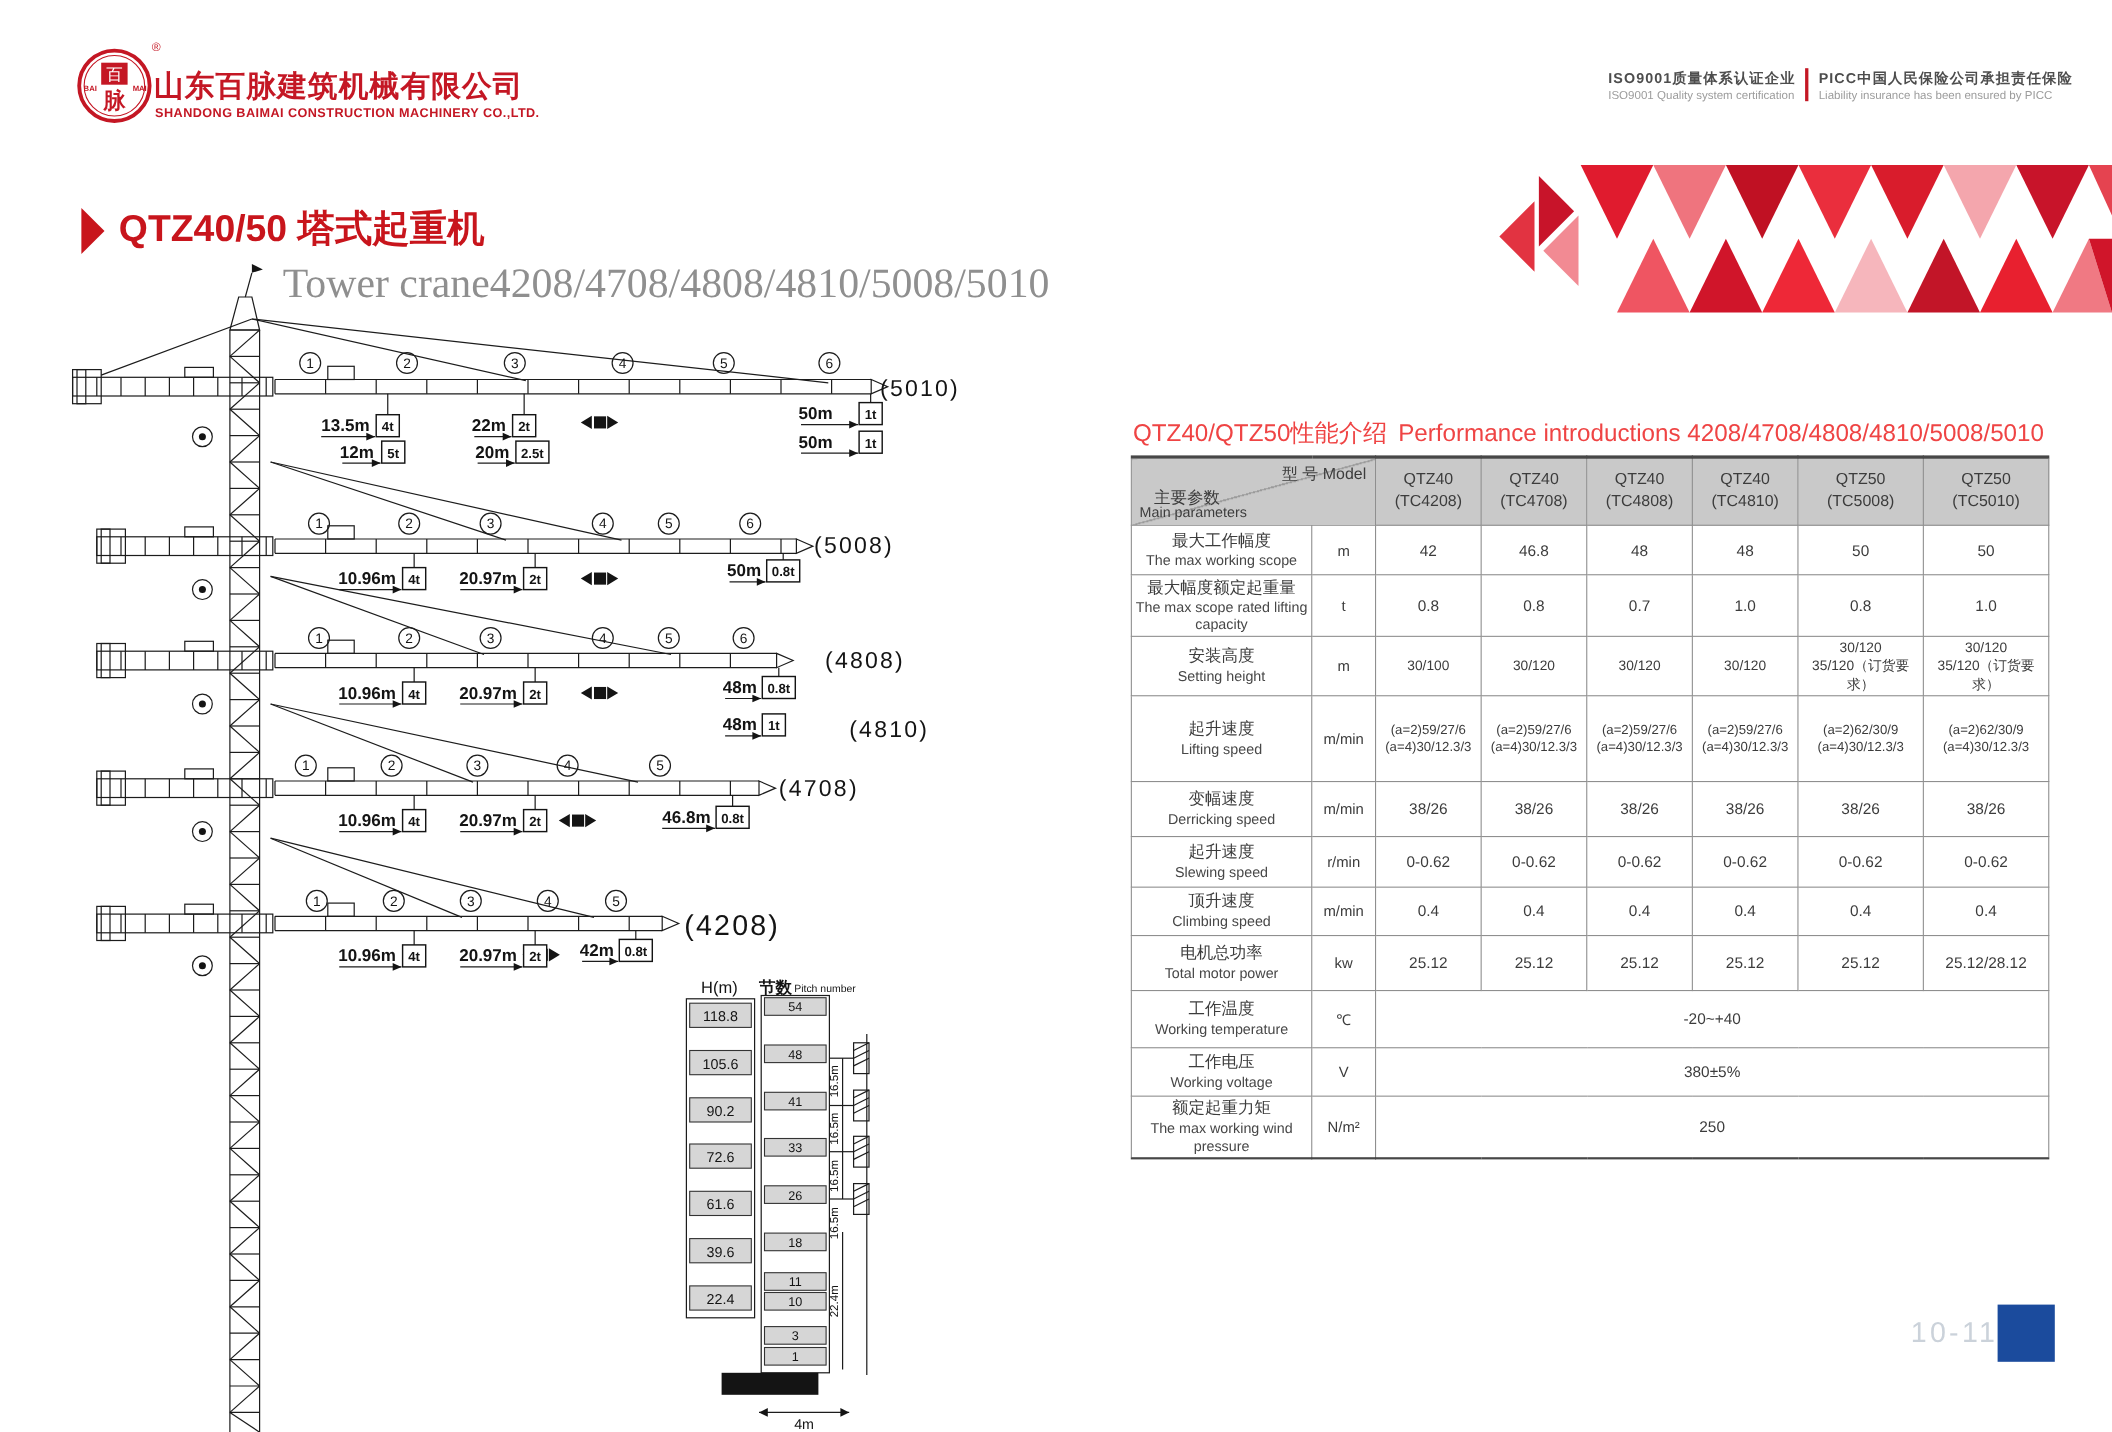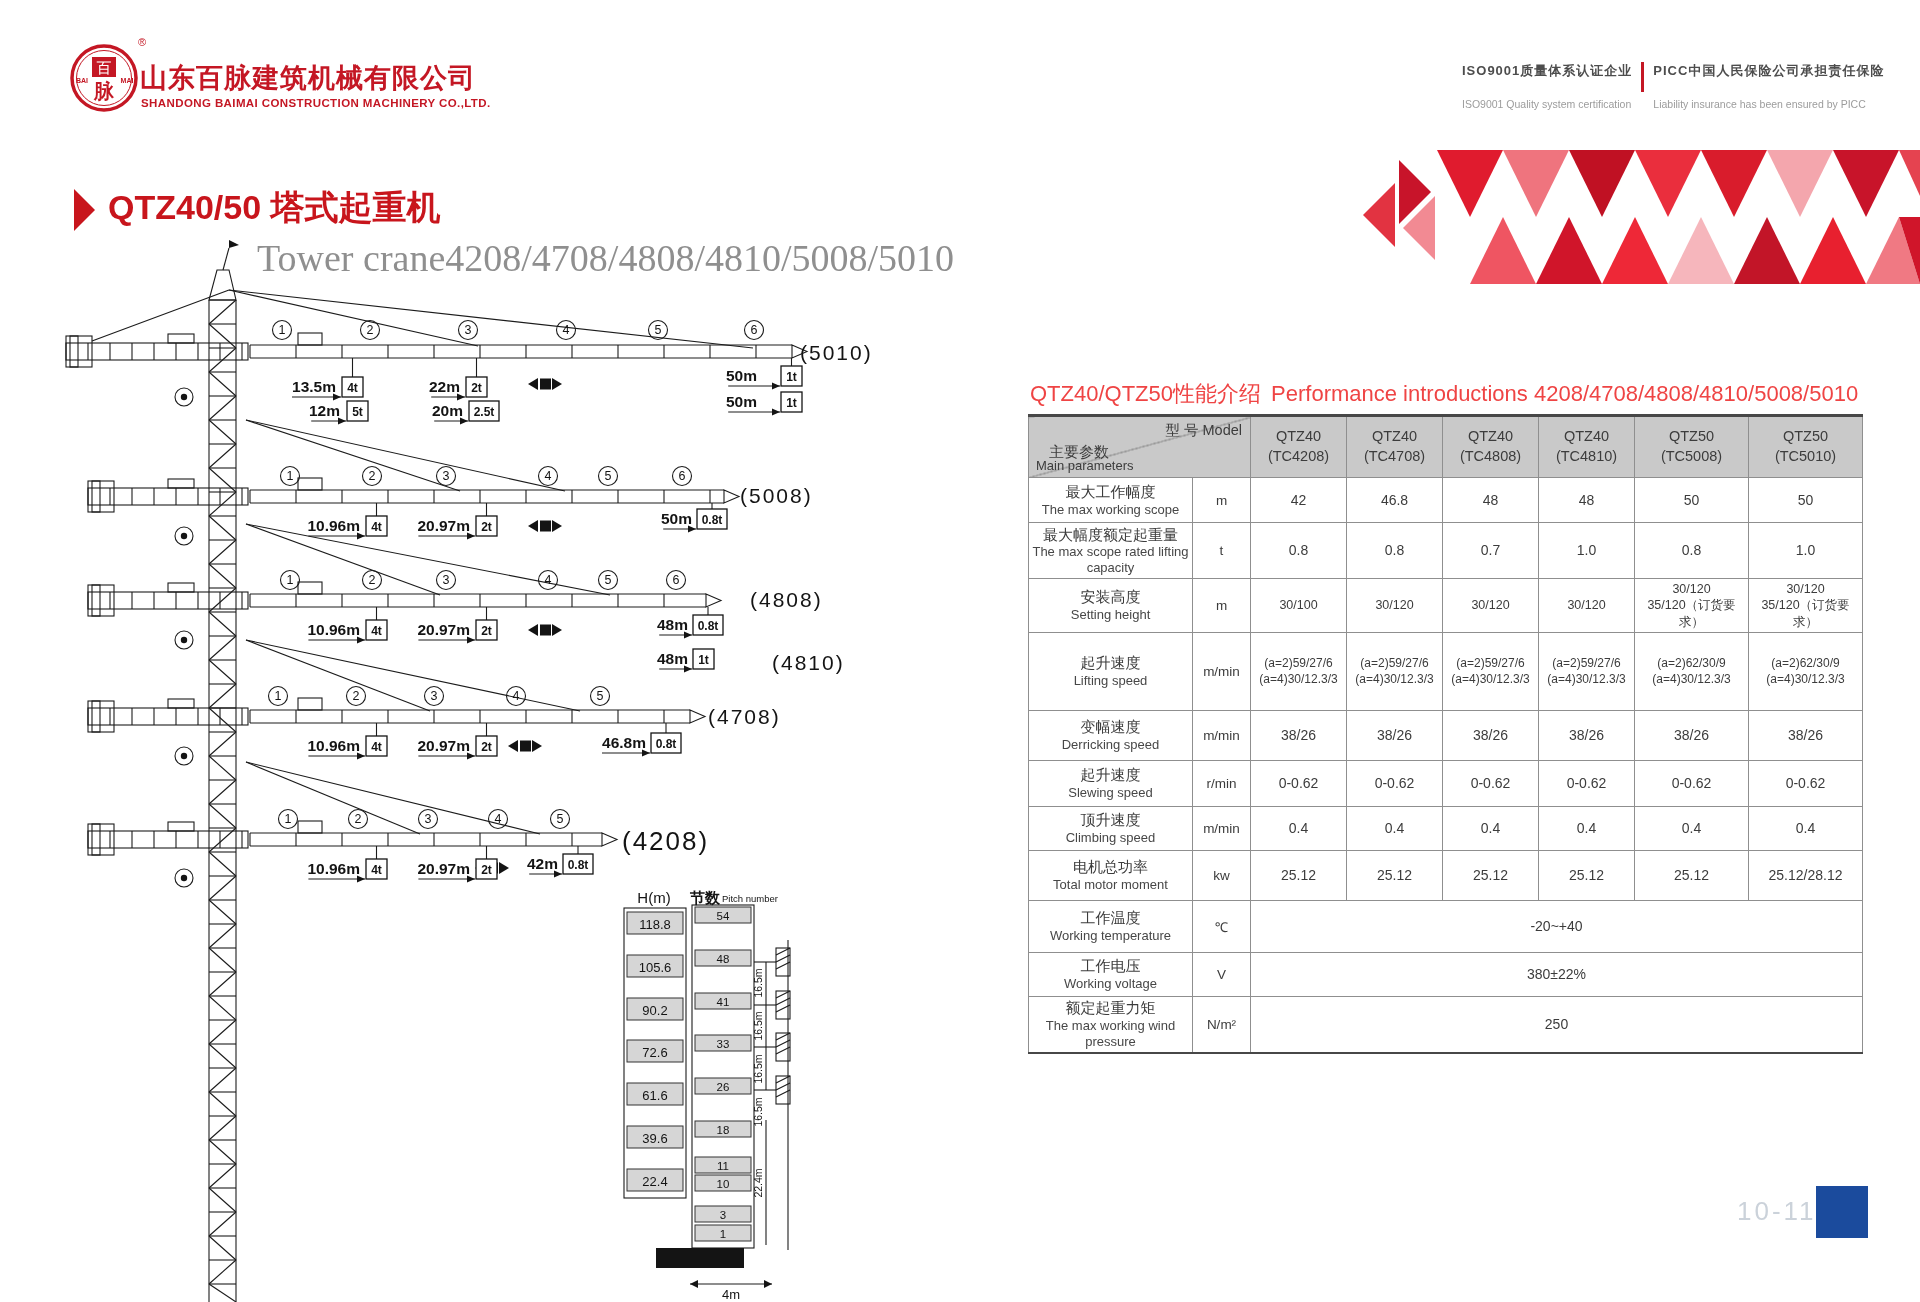--- a/index.html
+++ b/index.html
@@ -5,21 +5,21 @@
   *{margin:0;padding:0;box-sizing:border-box}
   html,body{width:1920px;height:1302px}
   body{position:relative;background:#fff;font-family:"Liberation Sans",sans-serif;overflow:hidden;color:#333}
   .abs{position:absolute}
 
   
   #company-cn{left:140px;top:60px;font-size:27px;font-weight:bold;color:#c41724;letter-spacing:1px;white-space:nowrap}
   #company-en{left:141px;top:97px;font-size:11.5px;font-weight:bold;color:#c41724;letter-spacing:0.4px;white-space:nowrap}
   #cert-block{left:1462px;top:62px;display:flex;align-items:flex-start}
   .cert-col .cn{font-size:13px;font-weight:bold;color:#4d4d4d;letter-spacing:1px;white-space:nowrap}
-  .cert-col .en{font-size:10.5px;color:#9c9c9c;white-space:nowrap;margin-top:18px}
+  .cert-col .en{font-size:10.5px;color:#9c9c9c;white-space:nowrap;margin-top:1px}
   .cert-divider{width:3px;height:30px;background:#c41724;margin:0 9px}
 
   
   #title-marker{left:74px;top:189px;width:0;height:0;border-left:21px solid #c8151c;border-top:21px solid transparent;border-bottom:21px solid transparent}
   #page-title-cn{left:108px;top:185px;font-size:34px;font-weight:bold;color:#c8151c;white-space:nowrap}
   #page-title-en{left:257px;top:236px;font-size:38px;color:#8f8f8f;font-family:"Liberation Serif",serif;white-space:nowrap}
 
   
   #table-title{left:1030px;top:379px;font-size:22px;color:#ef4444;white-space:nowrap}
   #table-title .t-en{margin-left:10px}
@@ -760,21 +760,21 @@
       <td class="val">0.4</td>
       <td class="val">0.4</td>
       <td class="val">0.4</td>
       <td class="val">0.4</td>
       <td class="val">0.4</td>
       <td class="val">0.4</td>
     </tr>
     <tr style="height:50px">
       <td class="lbl">
           <div class="lbl-cn">电机总功率</div>
-          <div class="lbl-en">Total motor moment</div>
+          <div class="lbl-en">Total motor power</div>
         </td>
       <td class="unit">kw</td>
       <td class="val">25.12</td>
       <td class="val">25.12</td>
       <td class="val">25.12</td>
       <td class="val">25.12</td>
       <td class="val">25.12</td>
       <td class="val">25.12/28.12</td>
     </tr>
     <tr style="height:52px">
@@ -784,21 +784,21 @@
         </td>
       <td class="unit">℃</td>
       <td class="val" colspan="6">-20~+40</td>
     </tr>
     <tr style="height:44px">
       <td class="lbl">
           <div class="lbl-cn">工作电压</div>
           <div class="l bl-en lbl-en">Working voltage</div>
         </td>
       <td class="unit">V</td>
-      <td class="val" colspan="6">380±22%</td>
+      <td class="val" colspan="6">380±5%</td>
     </tr>
     <tr style="height:56px">
       <td class="lbl">
           <div class="lbl-cn">额定起重力矩</div>
           <div class="lbl-en">The max working wind pressure</div>
         </td>
       <td class="unit">N/m²</td>
       <td class="val" colspan="6">250</td>
     </tr>
   </tbody>

